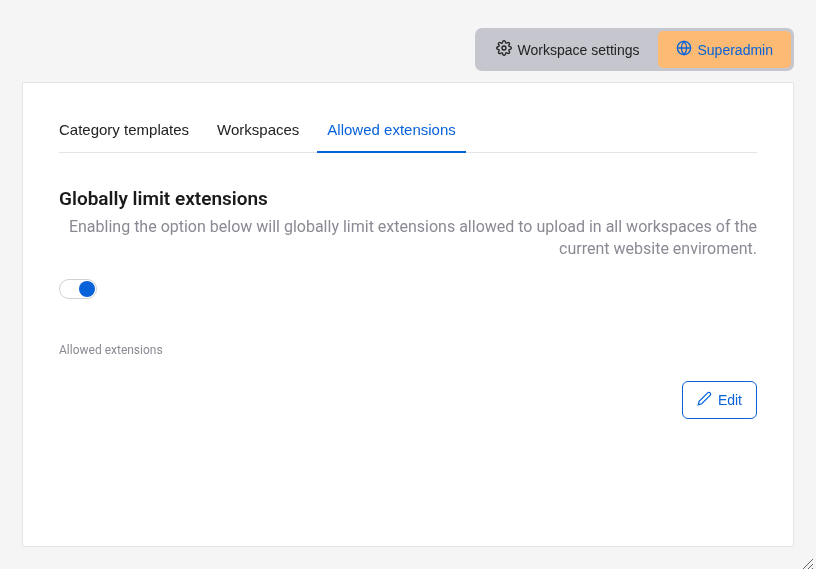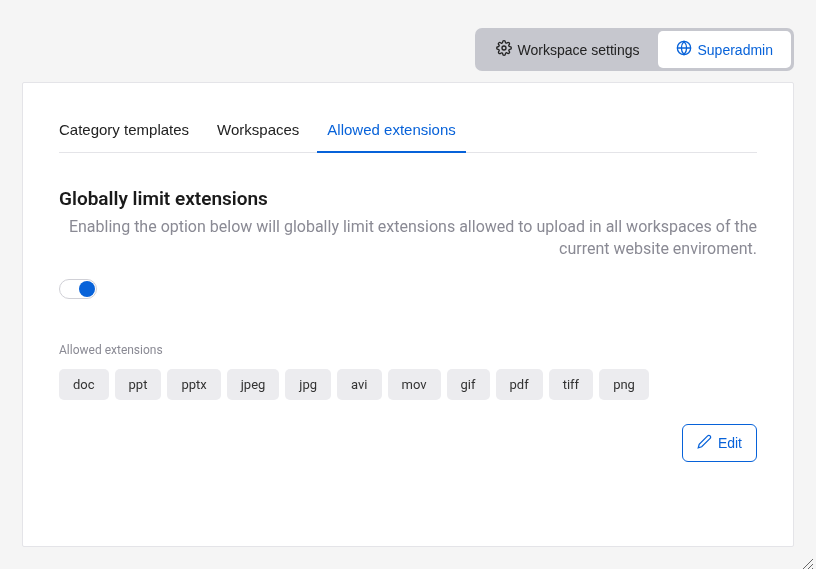--- a/index.html
+++ b/index.html
@@ -28,21 +28,21 @@
       border-radius: 5px;
       font-size: 14px;
       cursor: pointer;
       border: none;
       background: transparent;
     }
     .header-tab.inactive {
       color: #222;
     }
     .header-tab.active {
-      background: #ffffff;
+      background: #fdba74;
       color: #0762d9;
     }
     .header-tab svg { width: 16px; height: 16px; }
     
     .panel {
       position: absolute;
       left: 22px;
       top: 82px;
       right: 22px;
       bottom: 22px;
@@ -204,33 +204,20 @@
     <div class="section-title-block">
       <div class="section-title">Globally limit extensions</div>
       <div class="section-desc">Enabling the option below will globally limit extensions allowed to upload in all workspaces of the current website enviroment.</div>
     </div>
     <div class="toggle">
       <div class="toggle-knob"></div>
     </div>
   </div>
 
   <div class="ext-label">Allowed extensions</div>
-  <div class="ext-chips">
-      <div class="chip">doc</div>
-      <div class="chip">ppt</div>
-      <div class="chip">pptx</div>
-      <div class="chip">jpeg</div>
-      <div class="chip">jpg</div>
-      <div class="chip">avi</div>
-      <div class="chip">mov</div>
-      <div class="chip">gif</div>
-      <div class="chip">pdf</div>
-      <div class="chip">tiff</div>
-      <div class="chip">png</div>
-    </div>
 
   <div class="edit-row">
     <button class="edit-btn">
       <span>
         <svg viewBox="0 0 24 24" fill="none" stroke="#0762d9" stroke-width="2">
           <path d="M17 3a2.828 2.828 0 1 1 4 4L7.5 20.5 2 22l1.5-5.5L17 3z"></path>
         </svg>
       </span>
       <span>Edit</span>
     </button>

